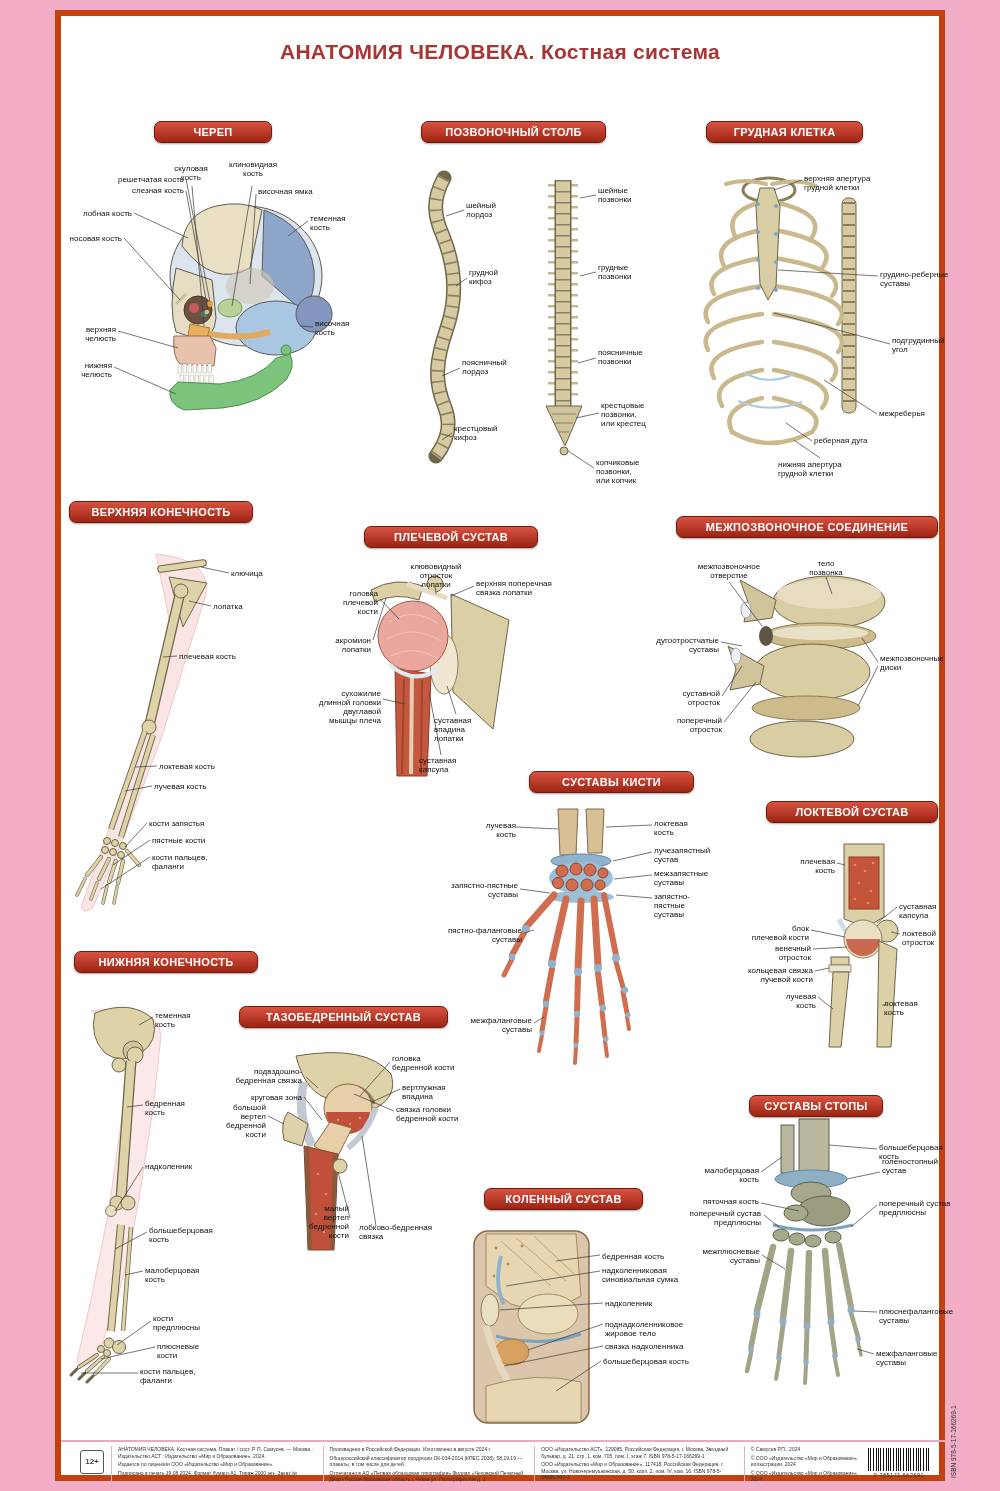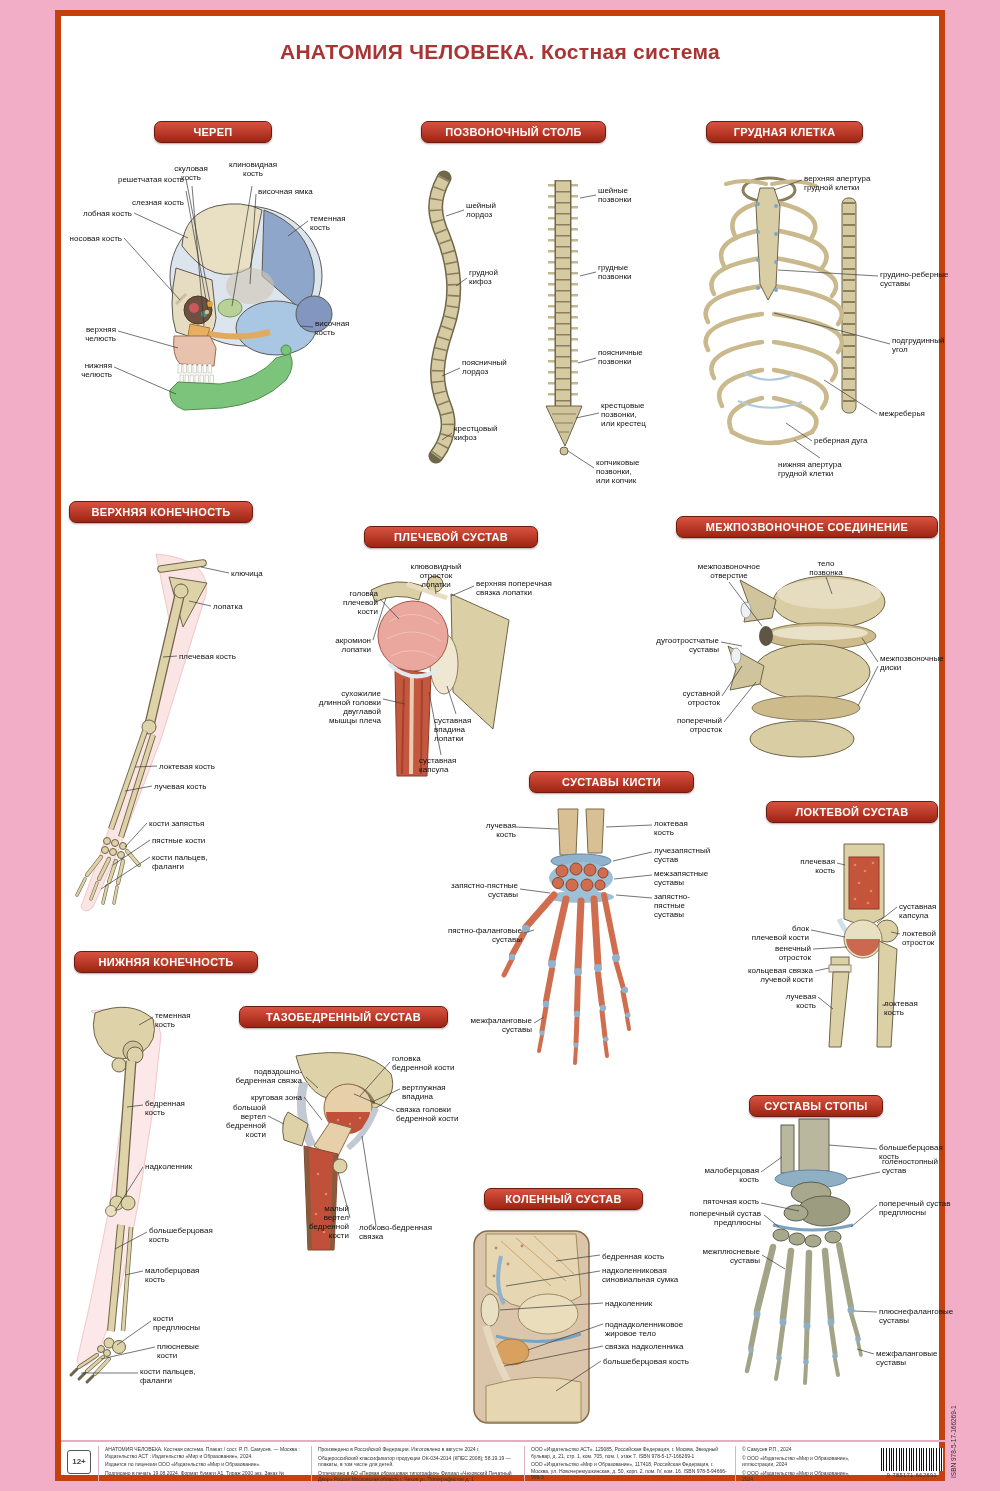--- a/index.html
+++ b/index.html
@@ -6,21 +6,21 @@
 html,body{width:1000px}
 .page{position:relative;width:1000px;height:1491px;background:var(--frame_pink,#f3aec7);font-family:"Liberation Sans","DejaVu Sans",sans-serif;overflow:hidden}
 .poster{position:absolute;left:55px;top:10px;width:890px;height:1471px;background:#fff;border:6px solid #c2410c}
 .title{position:absolute;top:24px;left:0;width:100%;text-align:center;font-size:21px;font-weight:bold;letter-spacing:.3px;color:var(--title_red,#a83434)}
 .sec{position:absolute}
 .sec>svg{position:absolute;left:0;top:0;width:100%;height:100%}
 .hdr{position:absolute;height:22px;line-height:20px;text-align:center;color:#fff;font-weight:bold;font-size:11px;letter-spacing:.3px;background:linear-gradient(var(--badge_top,#d85240),var(--badge_bottom,#9e2413));border:1px solid var(--badge_border,#6f1a0c);border-radius:7px;box-shadow:0 1px 2px rgba(0,0,0,.35);z-index:3}
 .lbl{position:absolute;font-size:8px;line-height:1.14;color:#111;white-space:pre-line;z-index:2}
 .r{text-align:right}.c{text-align:center}
 .ld{stroke:#3a3a3a;stroke-width:.7}
-.footer{position:absolute;left:0;top:1424px;width:888px;height:46px;border-top:2px solid #eaaac2;display:flex;gap:7px;padding:4px 6px;font-size:5px;line-height:1.3;color:#333}
+.footer{position:absolute;left:0;top:1424px;width:888px;height:46px;border-top:2px solid #eaaac2;display:flex;gap:7px;padding:4px 19px;font-size:5px;line-height:1.3;color:#333}
 .age{width:24px;height:24px;margin-top:4px;border:1.5px solid #555;border-radius:3px;display:flex;align-items:center;justify-content:center;font-size:8px;font-weight:bold;color:#444;flex:none}
 .fcol{border-left:1px solid #dcb4c6;padding-left:6px}
 .fcol p{margin-bottom:2px}
 .bc{width:62px;flex:none;margin-left:auto;text-align:center}
 .bars{height:23px;margin-top:2px;background:repeating-linear-gradient(90deg,#111 0 1px,#fff 1px 2px,#111 2px 3px,#fff 3px 5px,#111 5px 6px,#fff 6px 8px,#111 8px 9px,#fff 9px 10px)}
 .bcd{font-size:5.5px;margin-top:1px;letter-spacing:.5px}
 .isbn-vert{position:absolute;left:950px;top:1392px;height:86px;font-size:6.5px;color:#333;writing-mode:vertical-rl;transform:rotate(180deg)}
 </style>
 </head>
 <body>
@@ -80,21 +80,21 @@
             <line x1="54" y1="213" x2="114" y2="230"></line>
     <line x1="50" y1="249" x2="112" y2="276"></line>
   </g>
 </svg>
 <div class="hdr" style="left:90px;top:3px;width:118px">ЧЕРЕП</div>
 <span class="lbl c" style="left:103px;top:46px;width:48px">скуловая
 кость</span>
 <span class="lbl c" style="left:158px;top:42px;width:62px">клиновидная
 кость</span>
 <span class="lbl r" style="left:38px;top:57px;width:82px">решетчатая кость</span>
-<span class="lbl r" style="left:48px;top:80px;width:72px">слезная кость</span>
+<span class="lbl r" style="left:48px;top:68px;width:72px">слезная кость</span>
 <span class="lbl" style="left:194px;top:69px;width:64px">височная ямка</span>
 <span class="lbl r" style="left:6px;top:91px;width:62px">лобная кость</span>
 <span class="lbl" style="left:246px;top:96px;width:48px">теменная
 кость</span>
 <span class="lbl r" style="left:0;top:116px;width:58px">носовая кость</span>
 <span class="lbl" style="left:251px;top:201px;width:46px">височная
 кость</span>
 <span class="lbl r" style="left:8px;top:207px;width:44px">верхняя
 челюсть</span>
 <span class="lbl r" style="left:4px;top:243px;width:44px">нижняя

